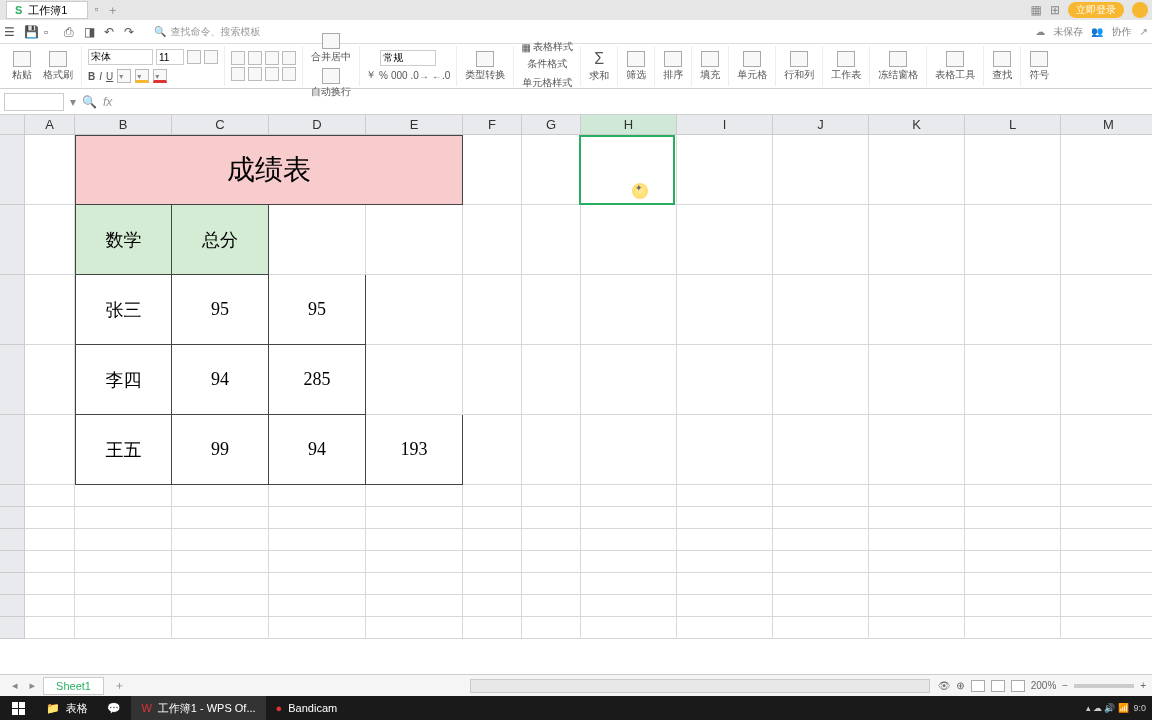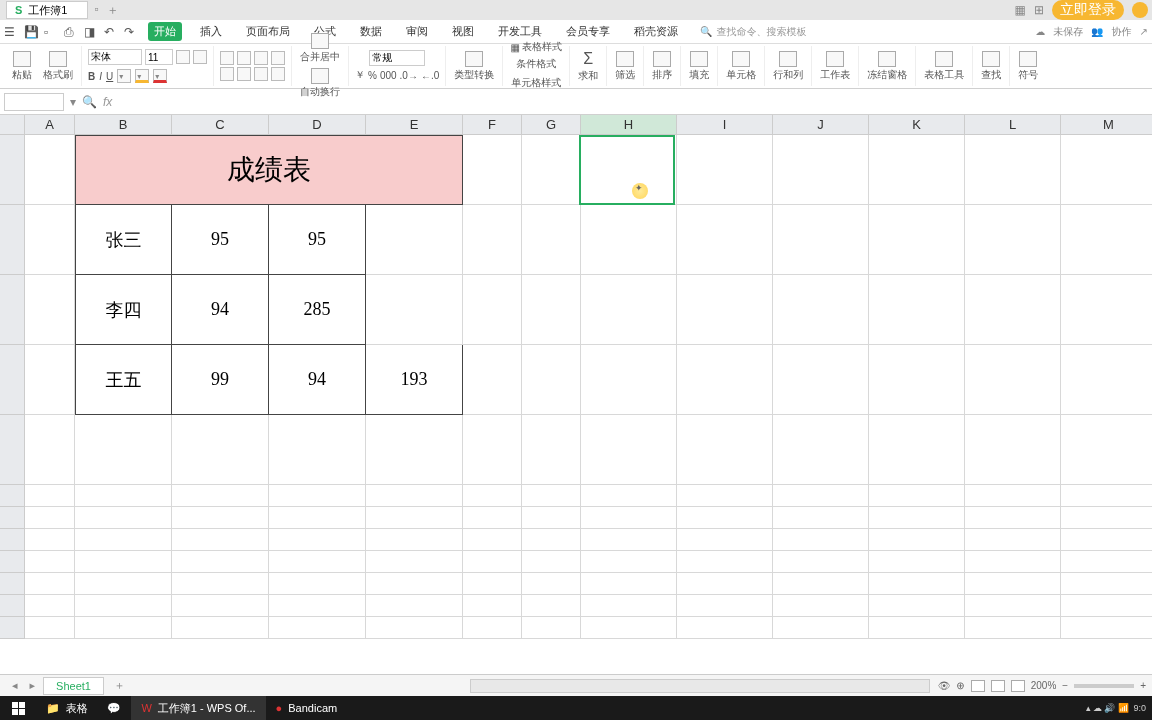--- a/index.html
+++ b/index.html
@@ -5,21 +5,21 @@
 * { margin: 0; padding: 0; box-sizing: border-box; font-family: "Microsoft YaHei", SimSun, sans-serif; }
 body { width: 1152px; height: 720px; background: #fff; overflow: hidden; font-size: 12px; }
 
 
 .tabbar { height: 20px; background: #e6e6e6; display: flex; align-items: center; padding-left: 6px; }
 .tabbar .doc-tab { height: 18px; background: #fff; border: 1px solid #ccc; padding: 0 20px 0 8px; display: flex; align-items: center; font-size: 11px; gap: 6px; position: relative; }
 .tabbar .doc-tab .w-icon { color: #27ae60; font-weight: bold; }
 .tabbar .actions { margin-left: 6px; display: flex; gap: 8px; color: #888; }
 .tabbar .actions span { cursor: pointer; }
 .tabbar .right { margin-left: auto; display: flex; gap: 8px; align-items: center; padding-right: 4px; }
-.login-btn { background: #f7b731; color: #fff; border-radius: 10px; padding: 1px 8px; font-size: 14px; }
+.login-btn { background: #f7b731; color: #fff; border-radius: 10px; padding: 1px 8px; font-size: 10px; }
 .avatar { width: 16px; height: 16px; border-radius: 50%; background: #f7b731; display: inline-block; }
 
 
 .menubar { height: 24px; background: #fff; display: flex; align-items: center; gap: 2px; padding: 0 4px; border-bottom: 1px solid #ddd; }
 .menubar .quick { display: flex; gap: 6px; color: #555; }
 .menubar .quick svg, .menubar .quick .qi { width: 14px; height: 14px; }
 .menubar .tabs { display: flex; align-items: center; gap: 12px; margin-left: 8px; font-size: 11px; }
 .menubar .tabs .tab { padding: 2px 6px; color: #333; cursor: pointer; }
 .menubar .tabs .tab.active { background: #27ae60; color: #fff; border-radius: 3px; }
 .menubar .search { margin-left: 14px; display: flex; align-items: center; color: #999; font-size: 10px; gap: 4px; }
@@ -112,32 +112,20 @@
 <div class="menubar">
   <div class="quick">
     <span class="qi">☰</span>
     <span class="qi">💾</span>
     <span class="qi">▫</span>
     <span class="qi">⎙</span>
     <span class="qi">◨</span>
     <span class="qi">↶</span>
     <span class="qi">↷</span>
   </div>
-  <div class="tabs" id="ribbon-tabs">
-      <span class="tab active">开始</span>
-      <span class="tab">插入</span>
-      <span class="tab">页面布局</span>
-      <span class="tab">公式</span>
-      <span class="tab">数据</span>
-      <span class="tab">审阅</span>
-      <span class="tab">视图</span>
-      <span class="tab">开发工具</span>
-      <span class="tab">会员专享</span>
-      <span class="tab">稻壳资源</span>
-    </div>
   <div class="search">
     <span>🔍</span>
     <span>查找命令、搜索模板</span>
   </div>
   <div class="right">
     <span>☁</span>
     <span>未保存</span>
     <span>👥</span>
     <span>协作</span>
     <span>↗</span>
@@ -152,21 +140,21 @@
           <span>粘贴</span>
         </div>
       <div class="big">
           <div class="ico"></div>
           <span>格式刷</span>
         </div>
     </div>
   </div>
   <div class="group" style="flex-direction:column;align-items:flex-start;gap:2px;padding:4px 6px;">
     <div class="row">
-      <input class="sel" style="width: 54px;" value="宋体">
+      <input class="sel" style="width: 65px;" value="宋体">
       <input class="sel" style="width: 28px;" value="11">
       <span class="mini-ico"></span>
       <span class="mini-ico"></span>
     </div>
     <div class="row btn-row">
       <b>B</b>
       <i>I</i>
       <u>U</u>
       <span class="mini-ico caret"></span>
       <span class="mini-ico caret" style="border-bottom:3px solid #f7b731;"></span>
@@ -511,20 +499,22 @@
         <div class="cell" style="width: 96px; height: 22px;"></div>
         <div class="cell" style="width: 96px; height: 22px;"></div>
         <div class="cell" style="width: 96px; height: 22px;"></div>
         <div class="cell" style="width: 96px; height: 22px;"></div>
       </div>
     </div>
 
   <div class="content-table">
     <div class="title-cell">成绩表</div>
     <div class="header-row" id="tbl-headers">
+        <div class="hc">数学</div>
+        <div class="hc">总分</div>
       </div>
     <div id="tbl-body">
         <div class="data-row">
           <div class="dc">张三</div>
           <div class="dc">95</div>
           <div class="dc">95</div>
         </div>
         <div class="data-row">
           <div class="dc">李四</div>
           <div class="dc">94</div>

